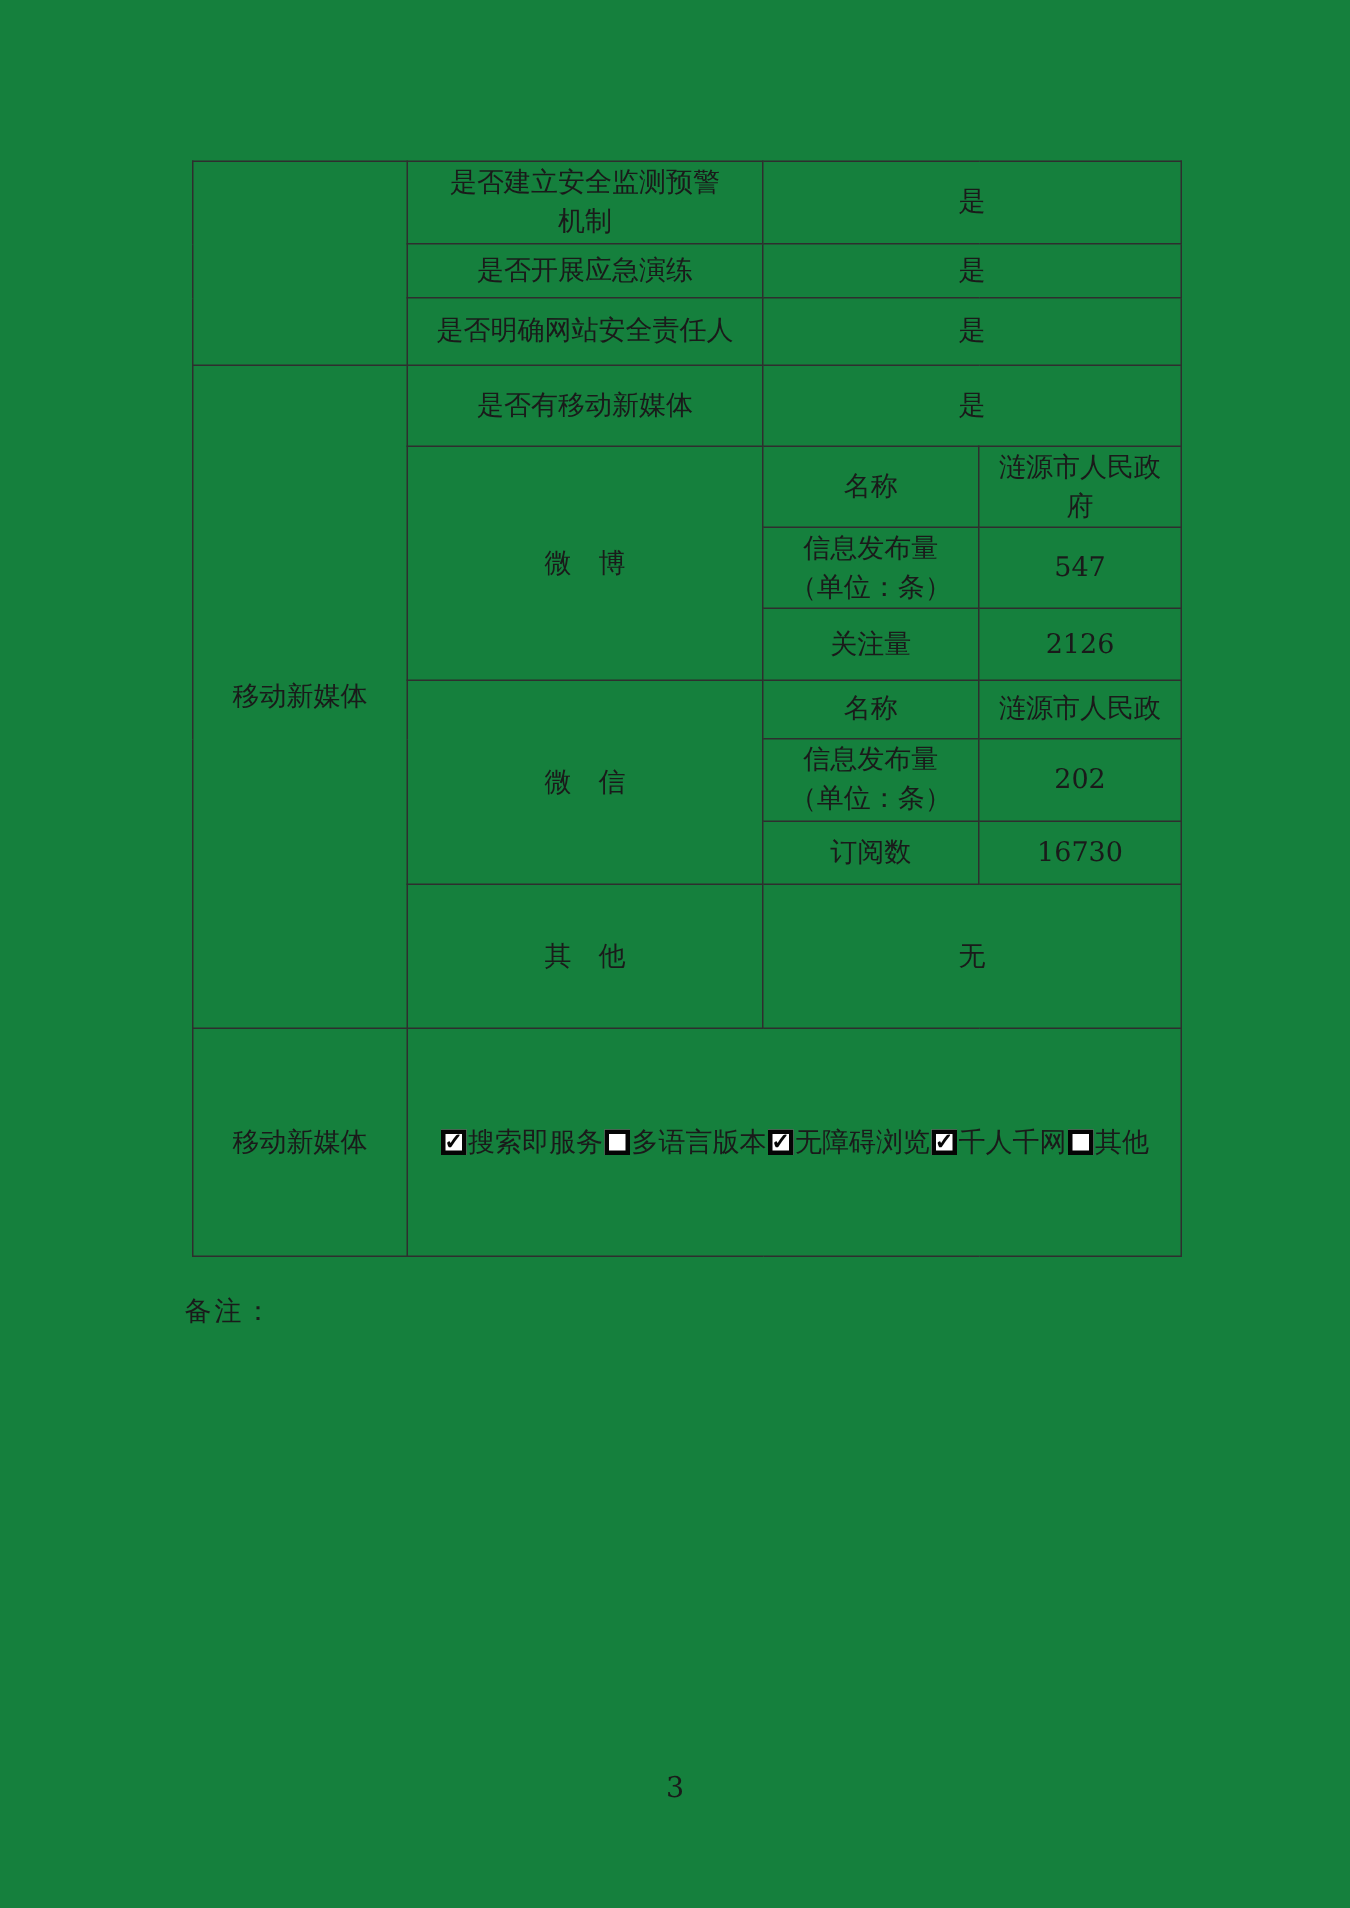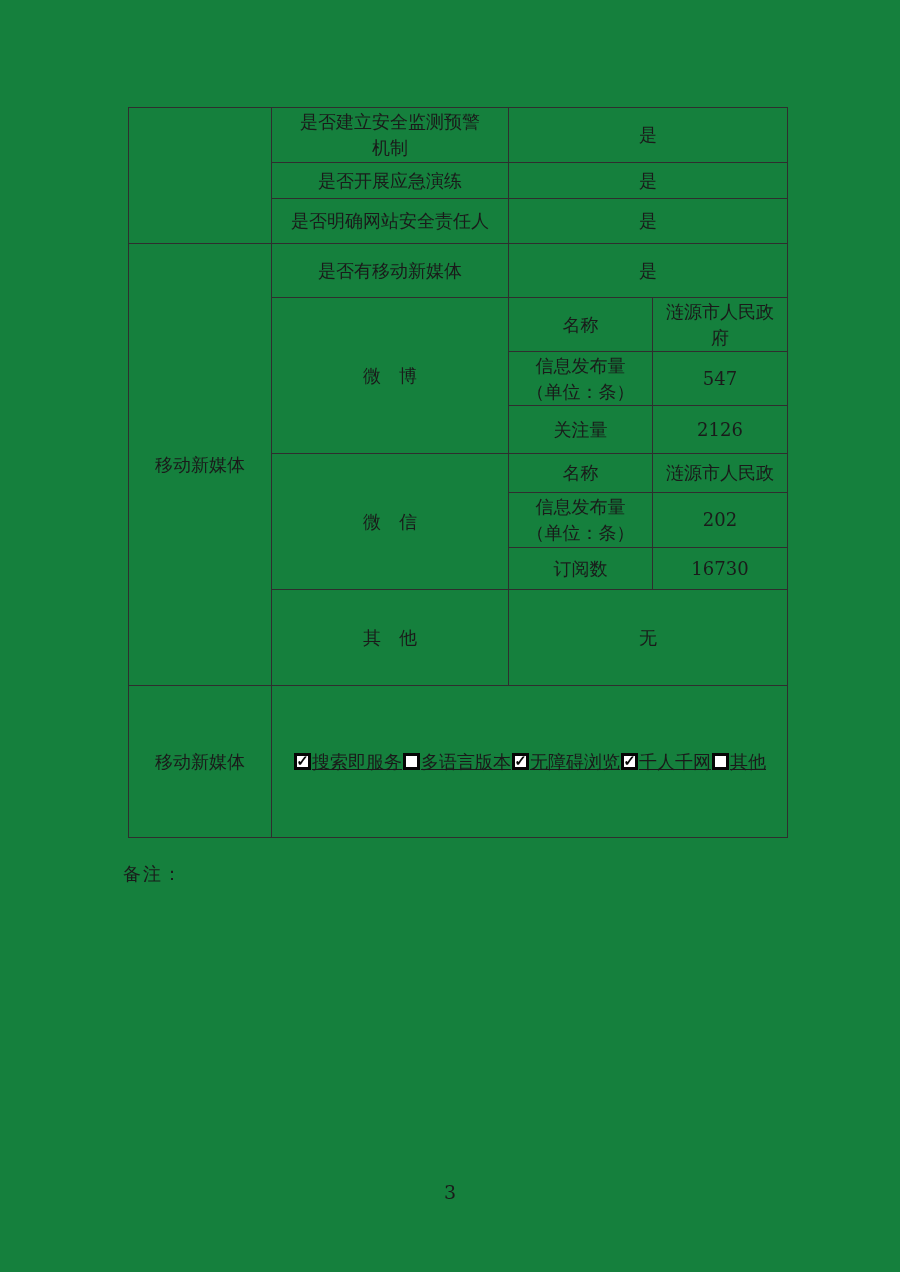--- a/index.html
+++ b/index.html
@@ -49,21 +49,21 @@
     height: 11px;
     border: 3px solid #050505;
     background: #ffffff;
     font-size: 15px;
     line-height: 11px;
     font-weight: bold;
     color: #050505;
     flex: none;
     margin: 0 1px;
   }
-  .opt-label { white-space: nowrap; text-decoration: underline; }
+  .opt-label { white-space: nowrap; }
   .remark {
     position: absolute;
     left: 123px;
     top: 862px;
     font-size: 18px;
     font-weight: normal;
     letter-spacing: 2px;
   }
   .page-number {
     position: absolute;

